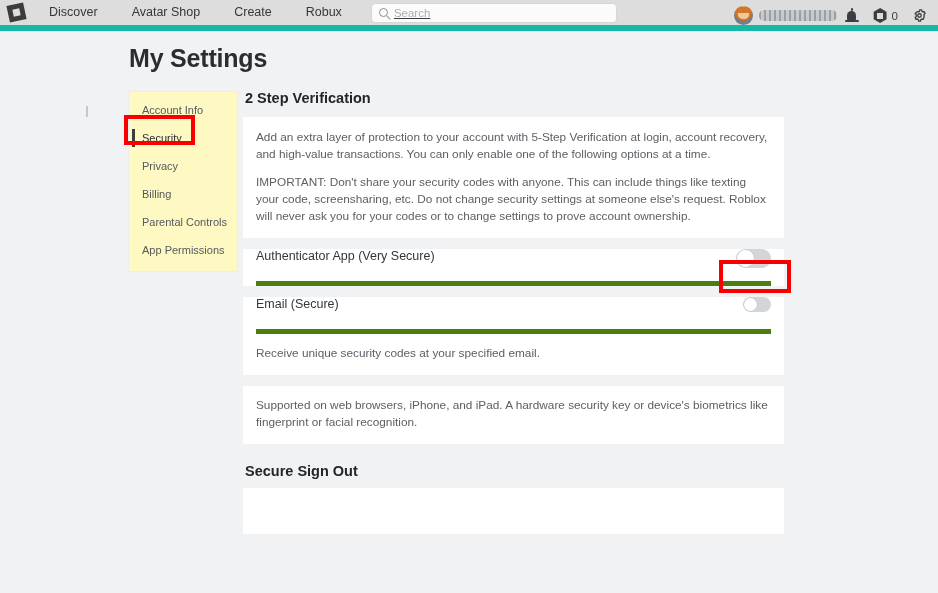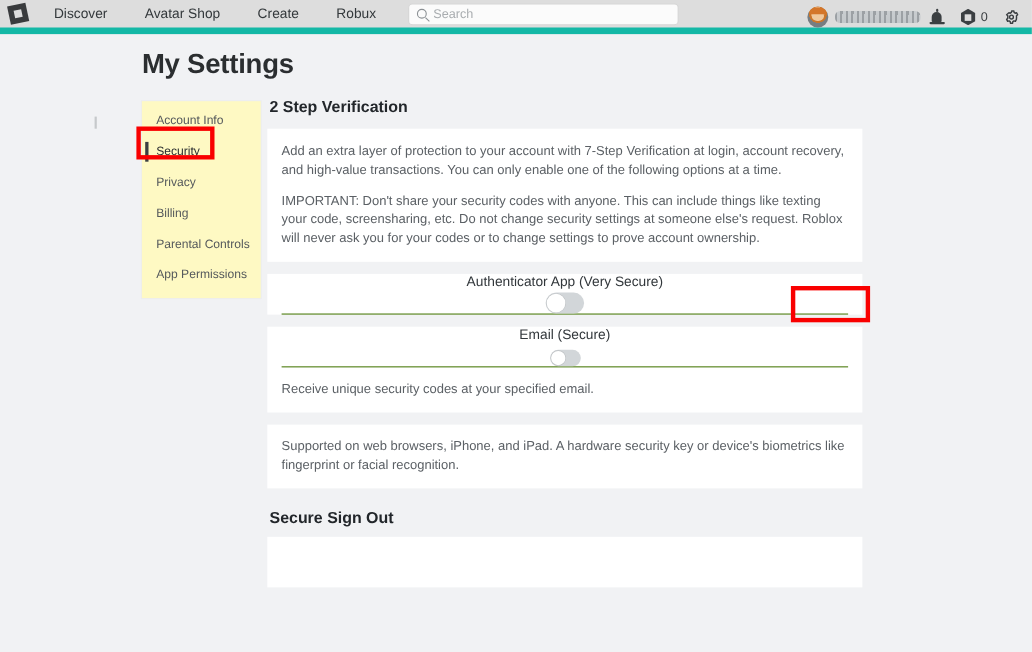--- a/index.html
+++ b/index.html
@@ -47,21 +47,21 @@
     background: #fbfbfb;
     border: 1px solid #d6d6d6;
     border-radius: 4px;
     display: flex; align-items: center;
     padding: 0 7px;
   }
   #search-input {
     border: 0; outline: 0; background: transparent;
     font-family: "Liberation Sans", sans-serif;
     font-size: 11.5px; color: #3b3f42;
-    width: 100%; height: 18px; padding: 0 0 0 6px;
+    width: 100%; height: 18px; padding: 0 0 0 6px; text-decoration: underline;
   }
   #search-input::placeholder { color: #a9adb0; }
   .mag {
     width: 9px; height: 9px; border: 1.4px solid #8b9094;
     border-radius: 50%; position: relative; flex: 0 0 auto;
   }
   .mag::after {
     content: ""; position: absolute; right: -3.5px; bottom: -2px;
     width: 4.5px; height: 1.4px; background: #8b9094;
     transform: rotate(45deg);
@@ -168,24 +168,23 @@
     padding: 0 13px;
   }
   .card p {
     margin: 0; font-size: 11.8px; line-height: 17px; color: #5b6065;
   }
   #intro-card { padding: 12px 13px 13px 13px; }
   #intro-card p + p { margin-top: 11px; }
 
   .opt-card { margin-top: 11px; }
   .opt-head {
-    height: 37px; display: flex; align-items: center;
+    height: 37px; display: flex; 
     justify-content: space-between;
-    border-bottom: 1px solid #4d7c0f;
-    flex-direction: column;
+    border-bottom: 5px solid #4d7c0f;
   }
   .opt-label { font-size: 12.5px; color: #32373b; }
   .opt-body { padding: 11px 0 13px 0; }
 
   
   .toggle {
     width: 28px; height: 15px; border-radius: 9px;
     background: #d2d6d9; position: relative; flex: 0 0 auto;
     cursor: pointer;
   }
@@ -262,21 +261,21 @@
   <div class="menu-item">Parental Controls</div>
   <div class="menu-item">App Permissions</div>
 </div>
 <div id="menu-tick"></div>
 
 <div id="content">
 
   <div class="section-title">2 Step Verification</div>
 
   <div class="card" id="intro-card">
-    <p>Add an extra layer of protection to your account with 7-Step Verification at login, account recovery, and high-value transactions. You can only enable one of the following options at a time.</p>
+    <p>Add an extra layer of protection to your account with 5-Step Verification at login, account recovery, and high-value transactions. You can only enable one of the following options at a time.</p>
     <p>IMPORTANT: Don't share your security codes with anyone. This can include things like texting your code, screensharing, etc. Do not change security settings at someone else's request. Roblox will never ask you for your codes or to change settings to prove account ownership.</p>
   </div>
 
   <div class="card opt-card">
     <div class="opt-head">
       <span class="opt-label">Authenticator App (Very Secure)</span>
       <span class="toggle big">
         <span class="knob"></span>
       </span>
     </div>

